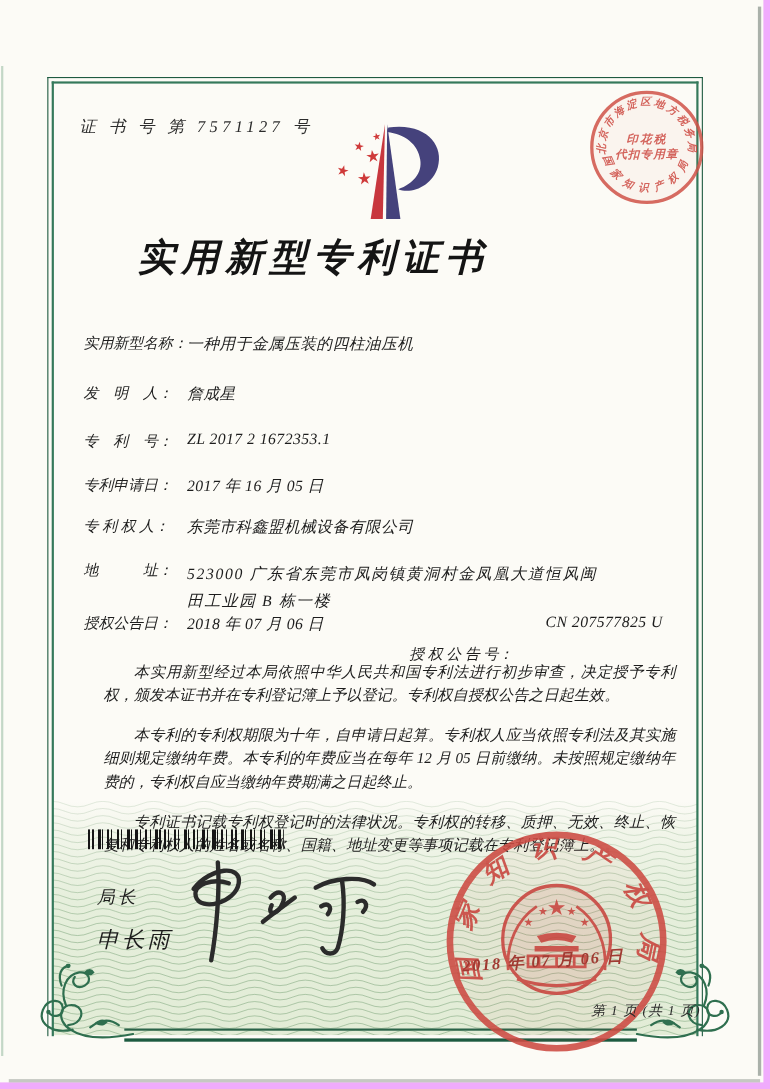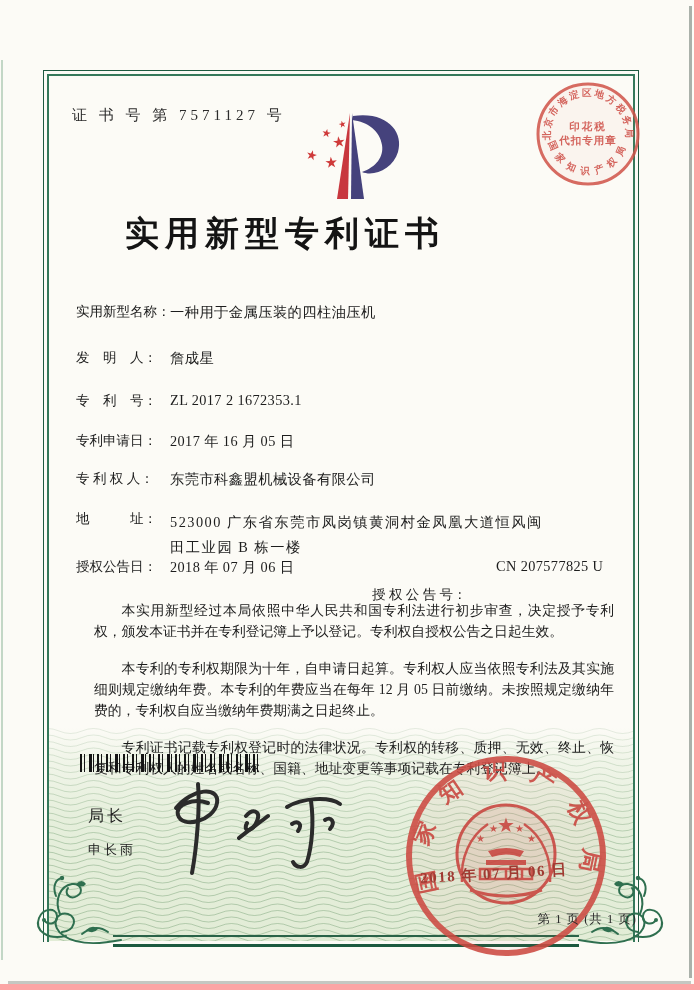--- a/index.html
+++ b/index.html
@@ -1,17 +1,17 @@
 <!DOCTYPE html>
 <html><head>
 <meta charset="utf-8">
 <style>
   html,body{margin:0;padding:0;background:#e9e9e9;}
-  #screen{position:relative;width:700px;height:990px;background:#fca5a5;overflow:hidden;
-          font-family:"Liberation Serif","DejaVu Serif",serif;color:#222;}
+  #screen{position:relative;width:700px;height:990px;background:#f0abfc;overflow:hidden;
+          font-family:"Liberation Serif","DejaVu Serif",serif;color:#222;font-style:italic;}
   .paper{position:absolute;left:0;top:0;width:694px;height:984px;background:#fcfbf6;}
   
   .edge-right{position:absolute;left:689px;top:6px;width:3px;height:972px;background:#66756c;opacity:.55;}
   .edge-bottom{position:absolute;left:8px;top:981px;width:683px;height:3px;background:#8d968e;opacity:.5;}
   .edge-left{position:absolute;left:1px;top:60px;width:2px;height:900px;background:#9dbfa7;opacity:.6;}
 
   
   .frame-outer{position:absolute;left:43px;top:70px;width:594px;height:871px;
                border-left:1px solid #1e5a41;border-right:1px solid #1e5a41;border-top:1px solid #1e5a41;}
   .frame-inner{position:absolute;left:3px;top:3px;right:3px;bottom:0;
@@ -48,21 +48,21 @@
   .barcode{position:absolute;left:80px;top:754px;width:178px;height:18px;
     background:repeating-linear-gradient(90deg,
       #151515 0 2px, transparent 2px 4px,
       #151515 4px 5px, transparent 5px 9px,
       #151515 9px 12px, transparent 12px 13px,
       #151515 13px 14px, transparent 14px 17px,
       #151515 17px 19px, transparent 19px 21px,
       #151515 21px 22px, transparent 22px 26px);}
 
   .signoff-title{position:absolute;left:88px;top:806px;font-size:16px;letter-spacing:3px;color:#1c1c1c;}
-  .signoff-name{position:absolute;left:88px;top:841px;font-size:13px;letter-spacing:3px;color:#1c1c1c;}
+  .signoff-name{position:absolute;left:88px;top:841px;font-size:20px;letter-spacing:3px;color:#1c1c1c;}
   .signature{position:absolute;left:142px;top:776px;width:215px;height:102px;}
 
   .seal-office{position:absolute;left:400px;top:750px;width:212px;height:212px;opacity:.88;}
   .seal-date{position:absolute;left:420px;top:863px;width:200px;font-size:15px;font-weight:bold;
              color:#a03a32;letter-spacing:1.5px;transform:rotate(-3.5deg);}
   .seal-tax{position:absolute;left:532px;top:78px;width:112px;height:112px;opacity:.85;}
 
   .footer{position:absolute;left:43px;top:911px;width:594px;text-align:right;
           font-size:12.5px;letter-spacing:1px;color:#2a2a2a;}
 </style>

